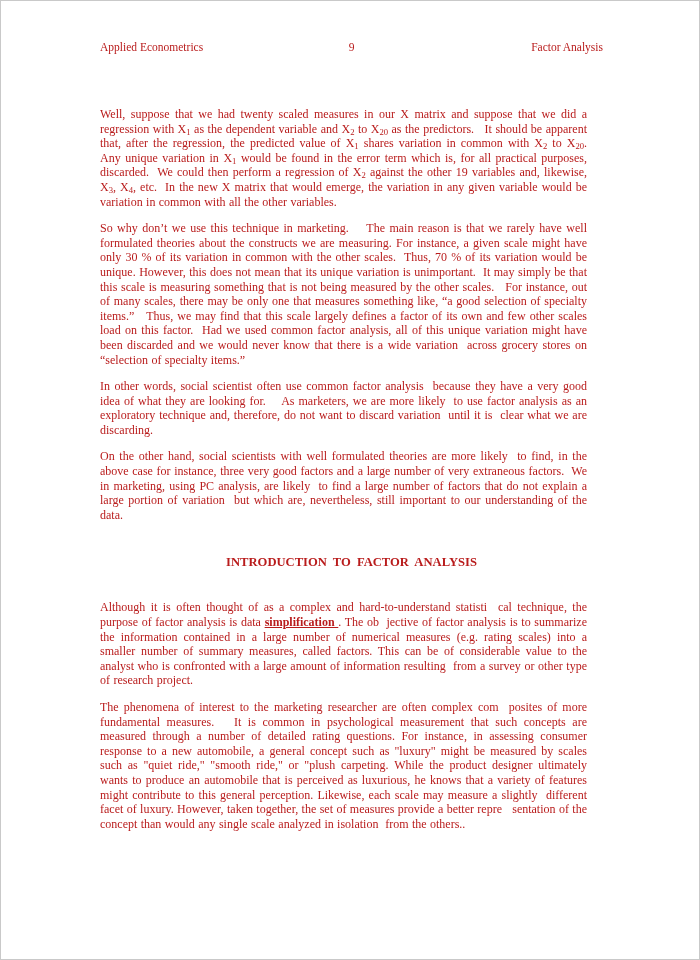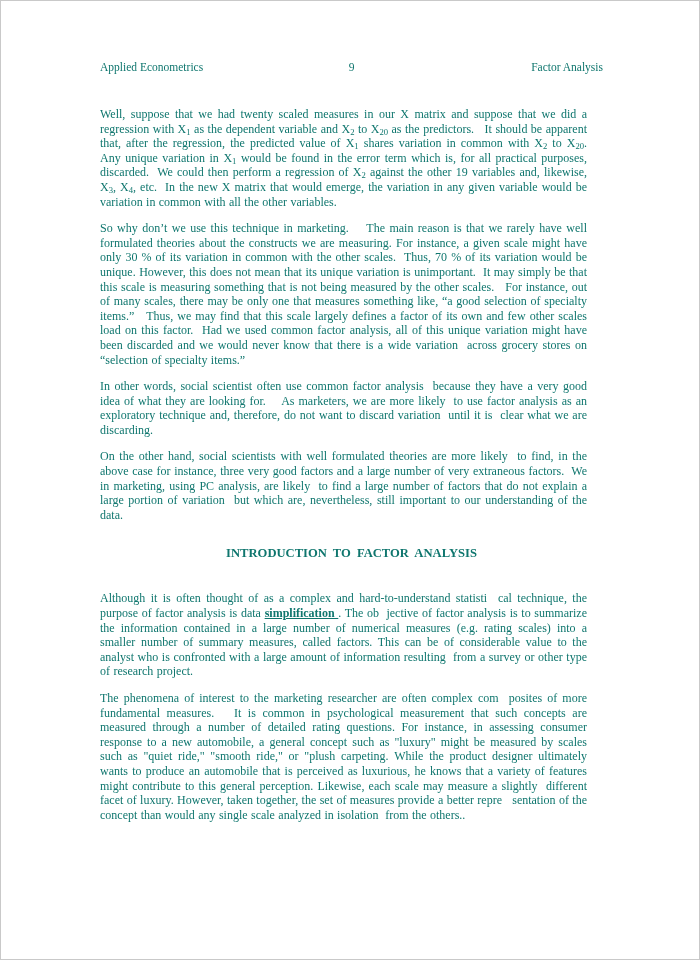--- a/index.html
+++ b/index.html
@@ -7,37 +7,37 @@
     padding: 0;
     background: #ffffff;
   }
   .page {
     position: relative;
     width: 700px;
     height: 960px;
     box-sizing: border-box;
     background: #ffffff;
     border: 1px solid #c9c9c9;
-    color: #0f766e;
+    color: #b91c1c;
     font-family: "Liberation Serif", "DejaVu Serif", serif;
     overflow: hidden;
   }
   .page-header {
     position: absolute;
     top: 40px;
     left: 99px;
     width: 503px;
     display: flex;
     align-items: baseline;
     font-size: 11.5px;
     line-height: 13px;
   }
   .page-header .h-left  { flex: 1; text-align: left; }
   .page-header .h-mid   { flex: 0 0 auto; text-align: center; }
-  .page-header .h-right { flex: 1; text-align: right; margin-top: 20px; }
+  .page-header .h-right { flex: 1; text-align: right; }
 
   .doc-body {
     position: absolute;
     top: 106px;
     left: 99px;
     width: 503px;
     font-size: 12px;
     line-height: 14.6px;
     text-align: justify;
   }
@@ -48,21 +48,21 @@
   }
   p.para:last-child { margin-bottom: 0; }
   sub {
     font-size: 0.72em;
     line-height: 0;
     vertical-align: -0.22em;
   }
   .u { text-decoration: underline; font-weight: bold; }
 
   h1.section-heading {
-    margin: 24px 0 30px 0;
+    margin: 33px 0 30px 0;
     font-size: 12.6px;
     line-height: 15px;
     font-weight: bold;
     text-align: center;
     word-spacing: 3px;
     white-space: pre-wrap;
   }
   .page-footer {
     position: absolute;
     top: 904px;

